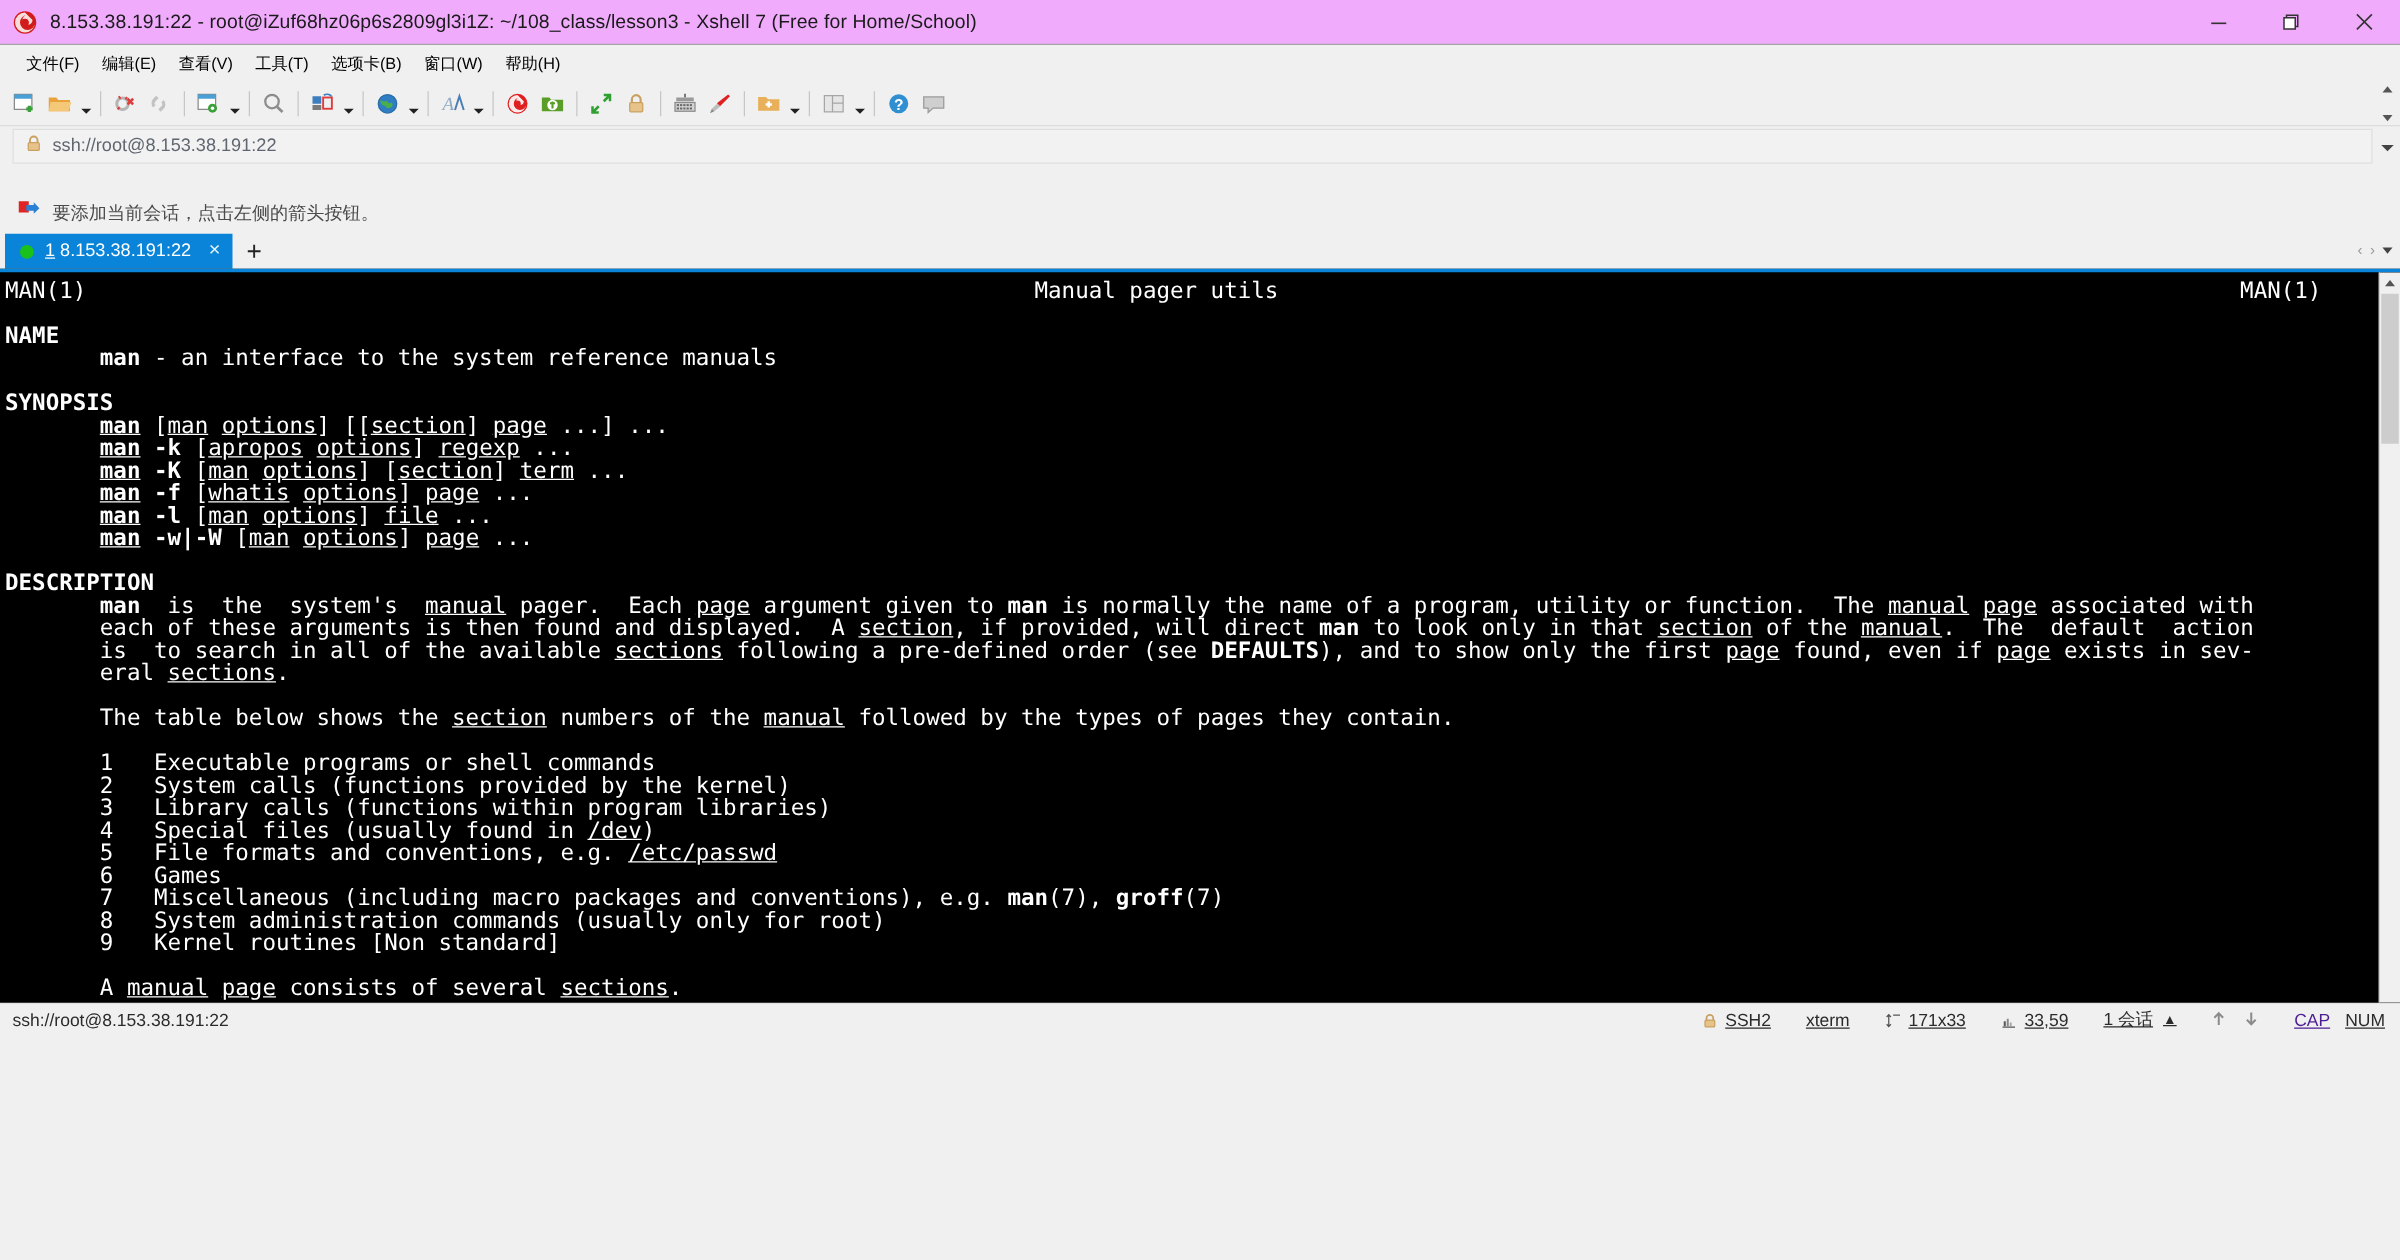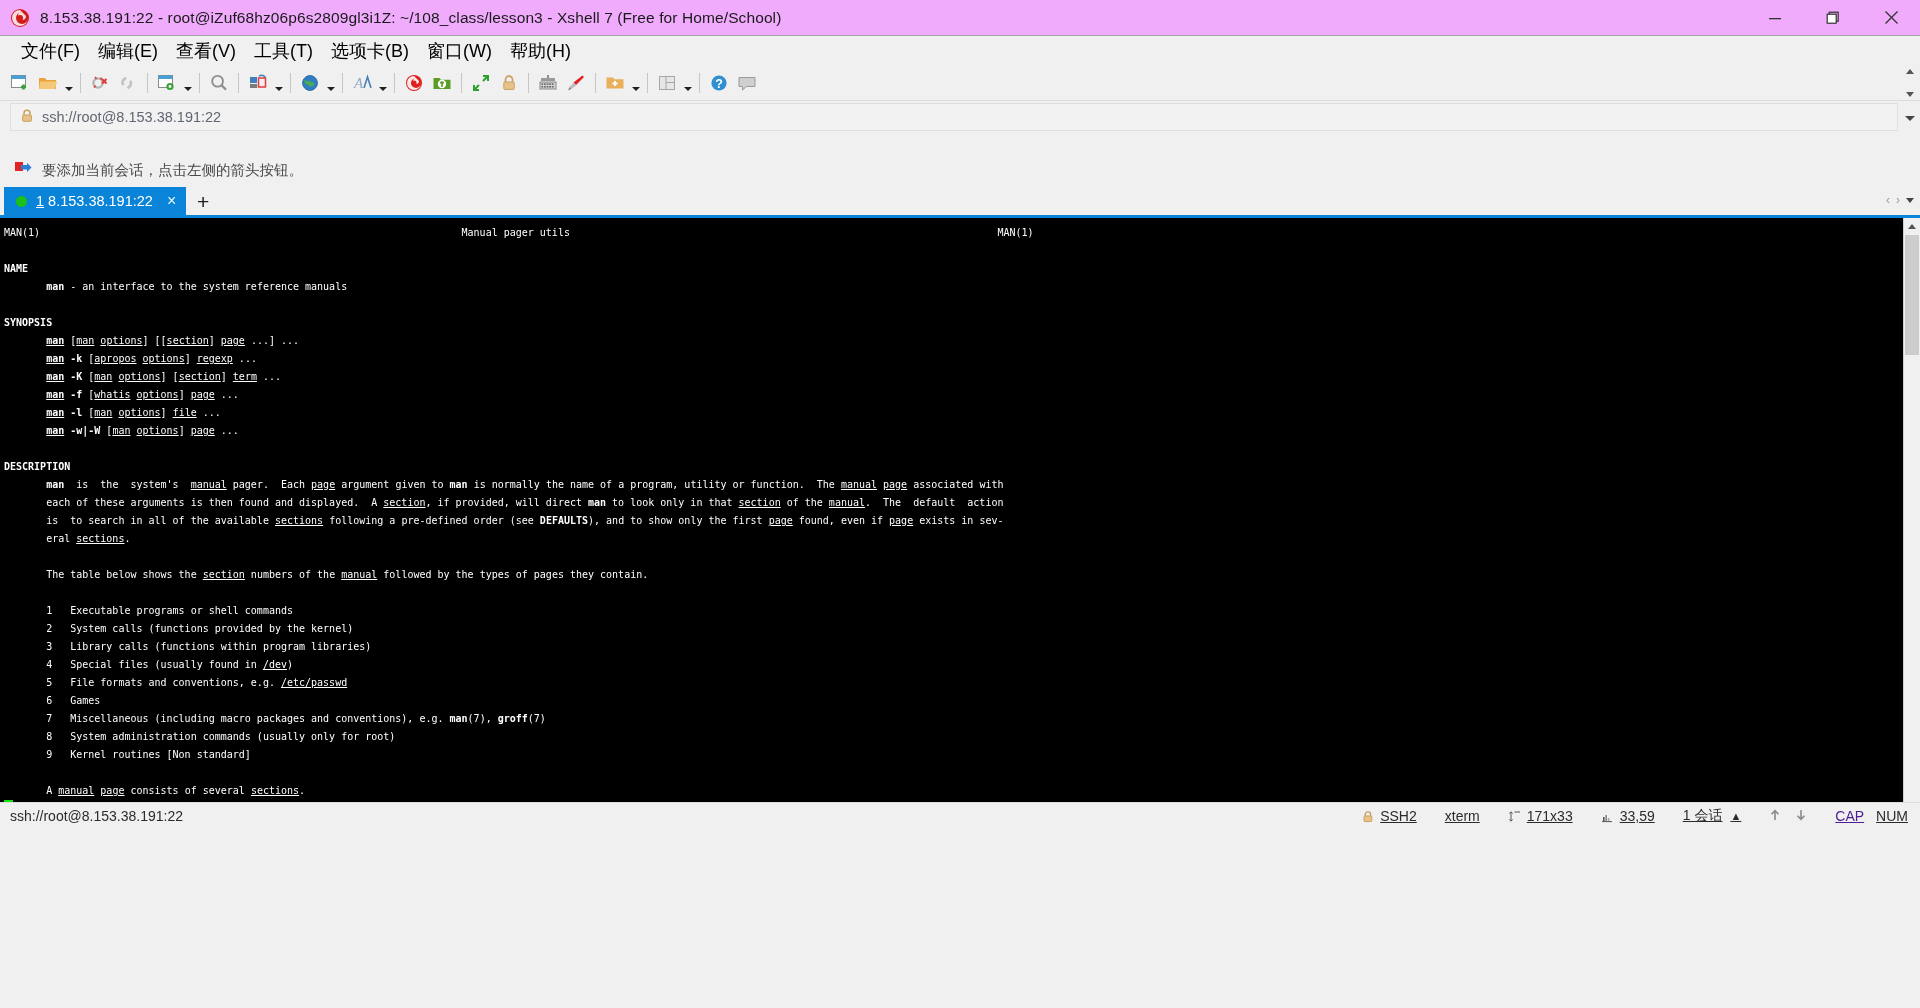--- a/index.html
+++ b/index.html
@@ -32,21 +32,21 @@
     width: 58px; height: 36px; display: flex;
     align-items: center; justify-content: center;
     color: #333;
   }
   .wbtn svg { display: block; }
 
   
   #menubar {
     height: 29px; background: #f0f0f0;
     display: flex; align-items: center; padding-left: 12px;
-    font-size: 18px; color: #000;
+    font-size: 13px; color: #000;
   }
   .menu-item { padding: 3px 9px; white-space: nowrap; }
 
   
   #toolbar {
     height: 36px; background: #f0f0f0;
     display: flex; align-items: center;
     padding-left: 6px; position: relative;
     border-bottom: 1px solid #dcdcdc;
   }
@@ -136,21 +136,21 @@
   }
   .tb-arrow { font-size: 12px; color: #9a9a9a; }
   #tabbar-right .tri-dn { border-top-color:#444; }
 
   
   #term-wrap { position: relative; background: #000; }
   #termtopline { height: 3px; background: #0a84d8; }
   #terminal {
     background: #000; color: #ffffff;
     font-family: "DejaVu Sans Mono", "Liberation Mono", monospace;
-    font-size: 10px; line-height: 18px;
+    font-size: 18px; line-height: 18px;
     padding: 6px 0 0 4px;
     height: 584px; overflow: hidden;
     white-space: pre;
     letter-spacing: 0px;
   }
   #terminal b { font-weight: bold; color: #fff; }
   #terminal u { text-decoration: underline; }
   .cursor-block {
     display: inline-block; width: 9px; height: 17px;
     background: #13e313; vertical-align: text-bottom;

